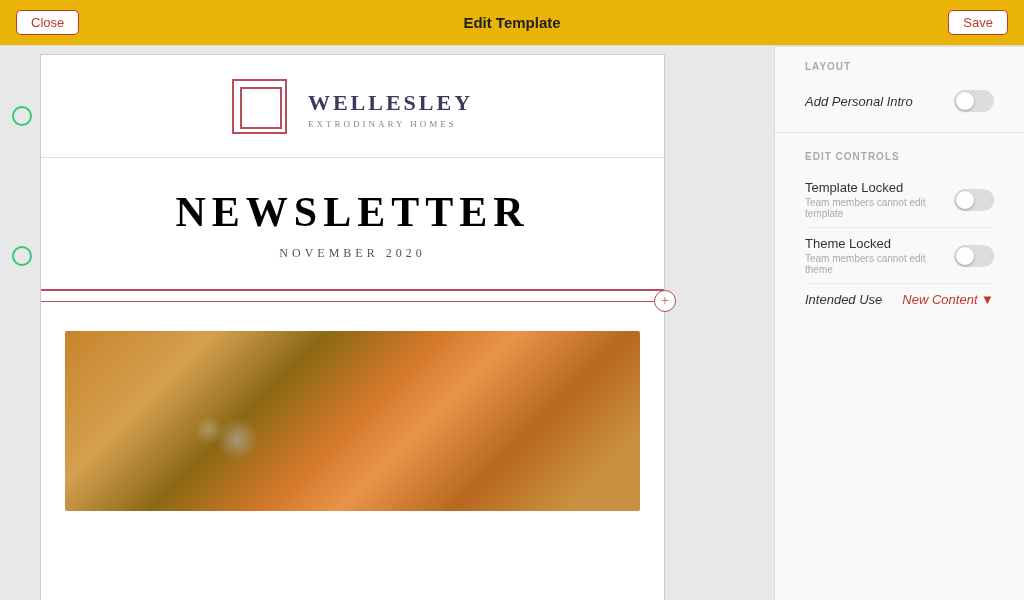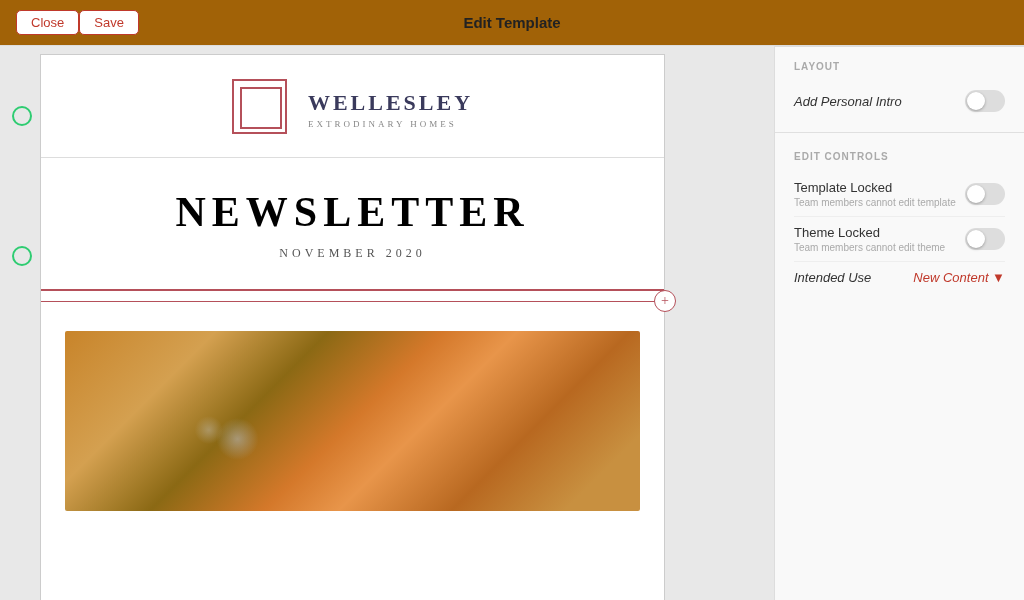--- a/index.html
+++ b/index.html
@@ -10,22 +10,22 @@
       height: 600px;
       overflow: hidden;
       display: flex;
       flex-direction: column;
     }
 
     
     .header {
       display: flex;
       align-items: center;
-      justify-content: flex-start;
-      background: #a16207;
+      justify-content: space-between;
+      background: #eab308;
       border-bottom: 1px solid #ddd;
       padding: 8px 16px;
       height: 46px;
       flex-shrink: 0;
     }
     .header-title {
       font-size: 15px;
       font-weight: 600;
       color: #222;
       position: absolute;
@@ -258,21 +258,21 @@
     }
 
     .tab.active {
       color: #c0392b;
       border-bottom: 2px solid #c0392b;
       font-weight: 500;
     }
 
     
     .panel-section {
-      padding: 14px 19px 8px;
+      padding: 14px 30px 8px;
     }
 
     .panel-section-label {
       font-size: 10px;
       font-weight: 600;
       color: #aaa;
       letter-spacing: 1px;
       text-transform: uppercase;
       margin-bottom: 10px;
     }

